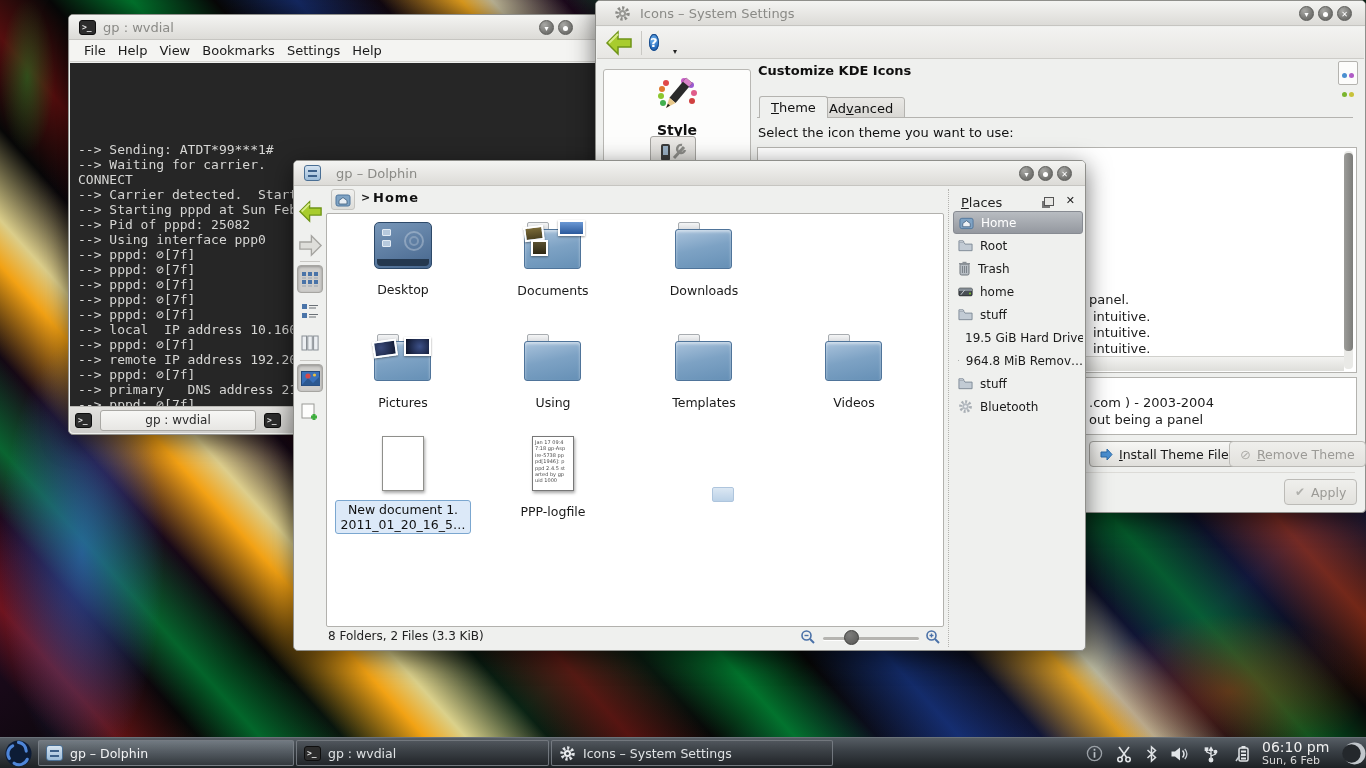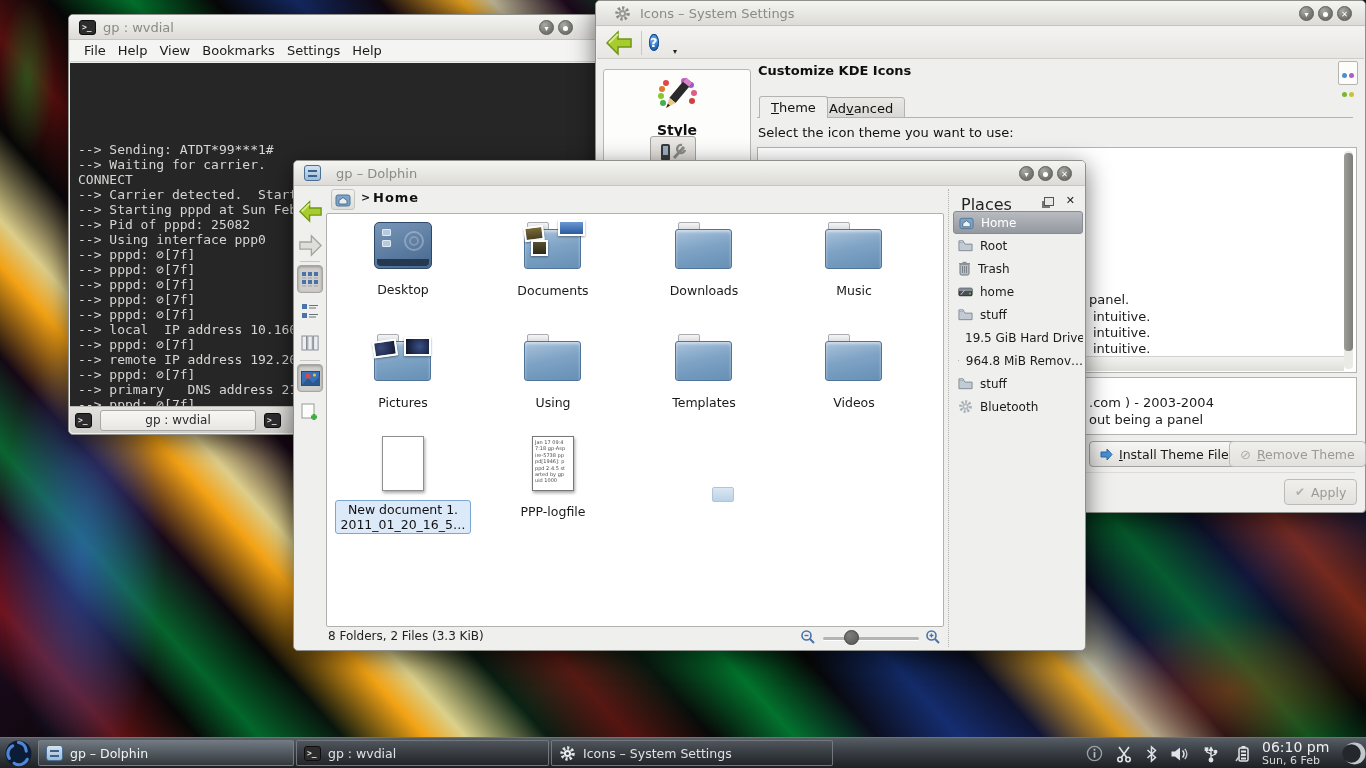--- a/index.html
+++ b/index.html
@@ -153,21 +153,21 @@
       border-radius:3px; padding:1px 5px; font-size:12.5px; line-height:15px; color:#111; }
   .dstatus { position:absolute; left:1px; right:1px; bottom:1px; height:24px; }
   .statustext { position:absolute; left:33px; top:4px; font-size:12px; color:#222; }
   .ztrack { position:absolute; left:528px; top:12px; width:96px; height:3px; background:#b5b4b0;
       border-radius:2px; box-shadow:0 1px 0 #fff; }
   .zthumb { position:absolute; left:549px; top:5px; width:15px; height:15px; border-radius:50%;
       background:radial-gradient(circle at 35% 30%, #7d7d7b, #565654); border:1px solid #3e3e3c; }
   .zbtn { position:absolute; top:4px; width:17px; height:17px; }
   
   .places { position:absolute; left:654px; top:28px; width:136px; bottom:3px; border-left:1px dotted #b3b2ae; }
-  .pheader { position:absolute; left:12px; top:6px; font-size:16px; color:#222; }
+  .pheader { position:absolute; left:12px; top:6px; font-size:13px; color:#222; }
   .pfloat { position:absolute; right:30px; top:8px; width:10px; height:9px; border:1px solid #555;
       background:#e8e8e5; box-shadow:-3px 3px 0 -1px #777; }
   .pclose { position:absolute; right:9px; top:5px; font-size:11px; font-weight:bold; color:#222; }
   .pitem { position:absolute; left:4px; width:130px; height:23px; display:flex; align-items:center;
       gap:7px; padding-left:5px; font-size:12px; color:#1a1a1a; white-space:nowrap; overflow:hidden; }
   .pitem.selected { background:linear-gradient(#b8bcc1,#94989f); border:1px solid #878b92;
       border-radius:3px; color:#fff; }
 
   
   #ghost { position:absolute; left:712px; top:487px; width:22px; height:15px; z-index:40;
@@ -446,27 +446,20 @@
       </div>
       <div class="lbl">Documents</div>
     </div>
     <div class="cell" style="left:307px; top:8px">
       <div class="folder">
           <span class="ftab"></span>
           <span class="fbody"></span>
         </div>
       <div class="lbl">Downloads</div>
     </div>
-    <div class="cell" style="left:457px; top:8px">
-      <div class="folder">
-          <span class="ftab"></span>
-          <span class="fbody"></span>
-        </div>
-      <div class="lbl">Music</div>
-    </div>
 
     <div class="cell" style="left:6px; top:120px">
       <div class="folder">
         <span class="ftab"></span>
           <span class="fbody"></span>
         <span class="photo" style="left:-1px; top:6px; width:24px; height:17px; background:radial-gradient(circle at 30% 40%, #3a4a7a, #101830); transform:rotate(-8deg)"></span>
         <span class="photo" style="right:1px; top:3px; width:27px; height:19px; background:radial-gradient(circle at 60% 50%, #3c5088, #0a1024)"></span>
       </div>
       <div class="lbl">Pictures</div>
     </div>

